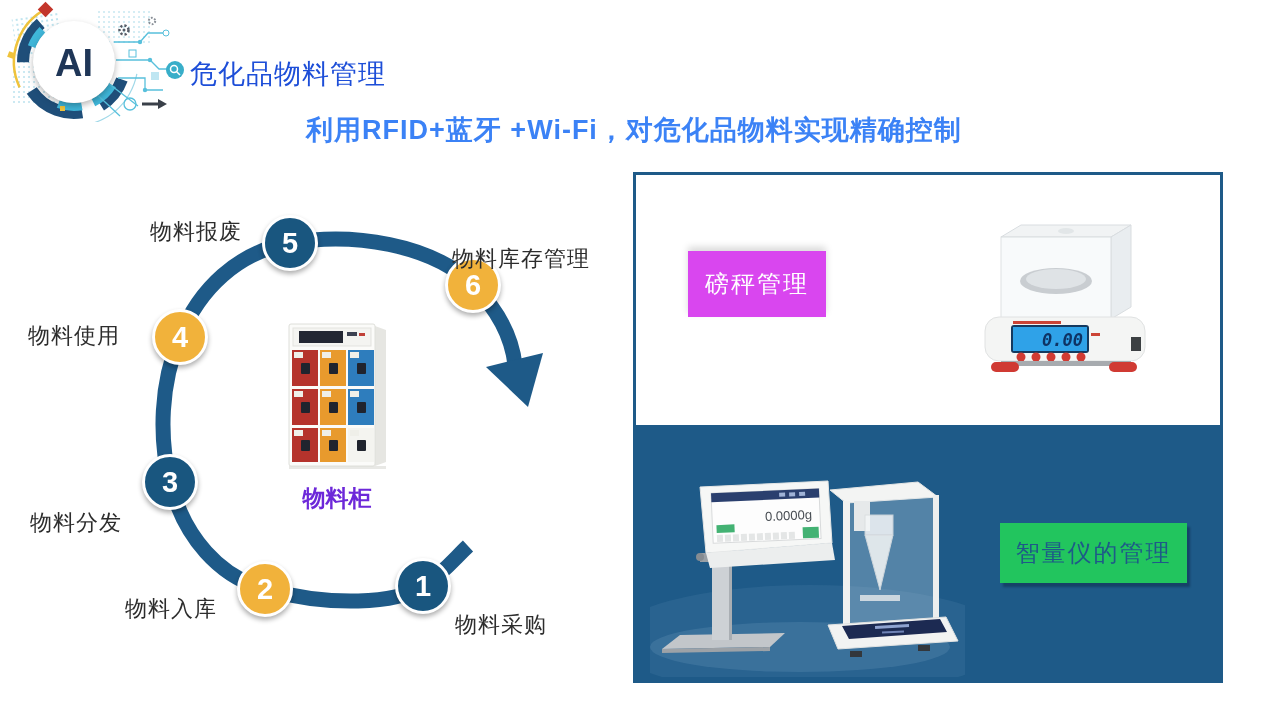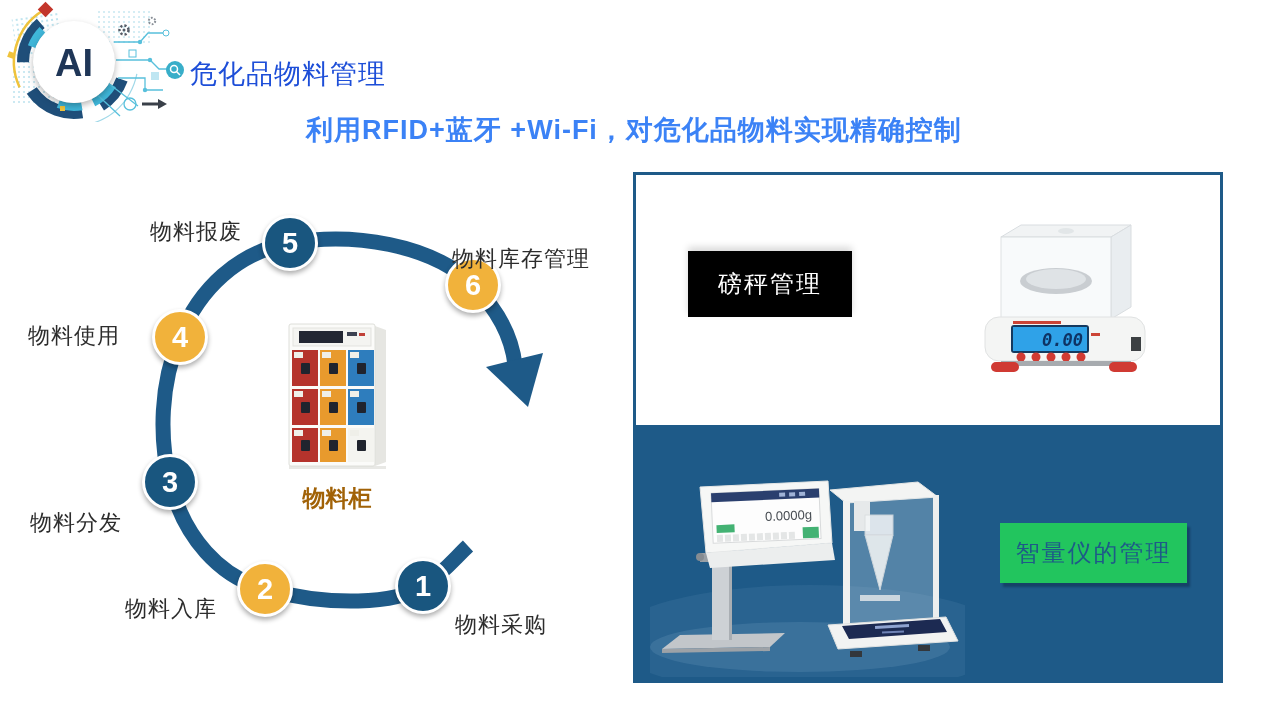--- a/index.html
+++ b/index.html
@@ -19,41 +19,41 @@
     position:absolute;left:0;top:112px;width:1268px;text-align:center;
     font-size:27px;font-weight:bold;color:#3b82f6;letter-spacing:1px;white-space:nowrap;
   }
 
   
   .cycle{position:absolute;left:0;top:160px;width:630px;height:520px;}
   .cycle .arc{position:absolute;left:0;top:0;}
   .cabinet{position:absolute;left:287px;top:160px;}
   .caption{
     position:absolute;left:252px;top:325px;width:170px;text-align:center;
-    font-size:23px;font-weight:bold;color:#a16207;line-height:27px;
+    font-size:23px;font-weight:bold;color:#6d28d9;line-height:27px;
   }
   .node{
     position:absolute;width:50px;height:50px;border-radius:50%;
     border:3px solid #ffffff;box-shadow:0 3px 5px rgba(0,0,0,.32);
     display:flex;align-items:center;justify-content:center;
     color:#ffffff;font-size:29px;font-weight:600;
   }
   .node.blue{background:#19567F;}
   .node.yellow{background:#F1B23B;}
   .clabel{
     position:absolute;font-size:22px;color:#2d2d2d;white-space:nowrap;letter-spacing:1px;
   }
 
   
   .panel-top{
     position:absolute;left:633px;top:172px;width:590px;height:256px;
     background:#ffffff;border:3px solid #1E5A88;box-sizing:border-box;
   }
   .scale-btn{
-    position:absolute;left:52px;top:76px;width:164px;height:66px;background:#000000;
+    position:absolute;left:52px;top:76px;width:138px;height:66px;background:#d946ef;
     color:#ffffff;font-size:24px;letter-spacing:2px;
     display:flex;align-items:center;justify-content:center;
     box-shadow:0 -4px 7px rgba(0,0,0,.15);cursor:default;
   }
   .scale-img{position:absolute;left:347px;top:46px;}
 
   .panel-bottom{
     position:absolute;left:633px;top:428px;width:590px;height:255px;background:#1E5A88;
   }
   .doser-img{position:absolute;left:17px;top:7px;}

